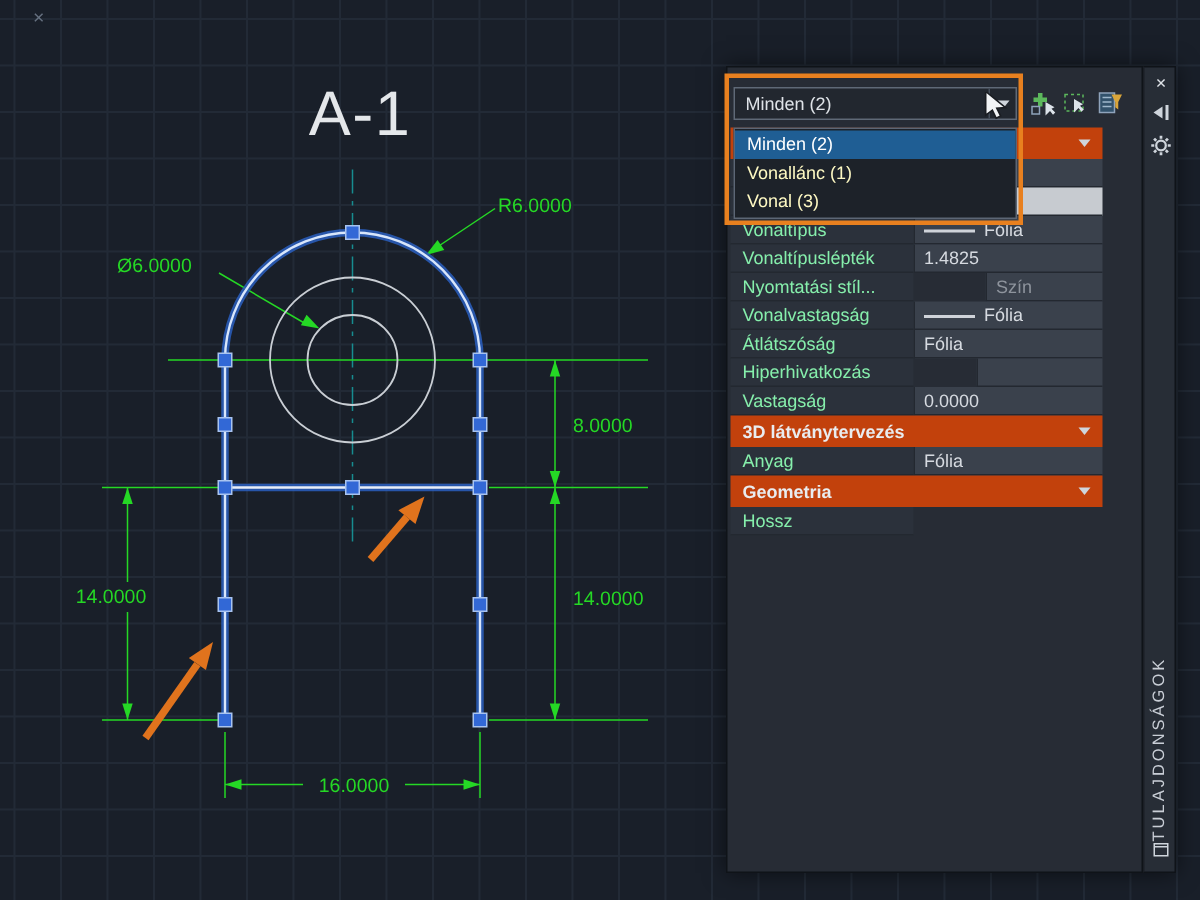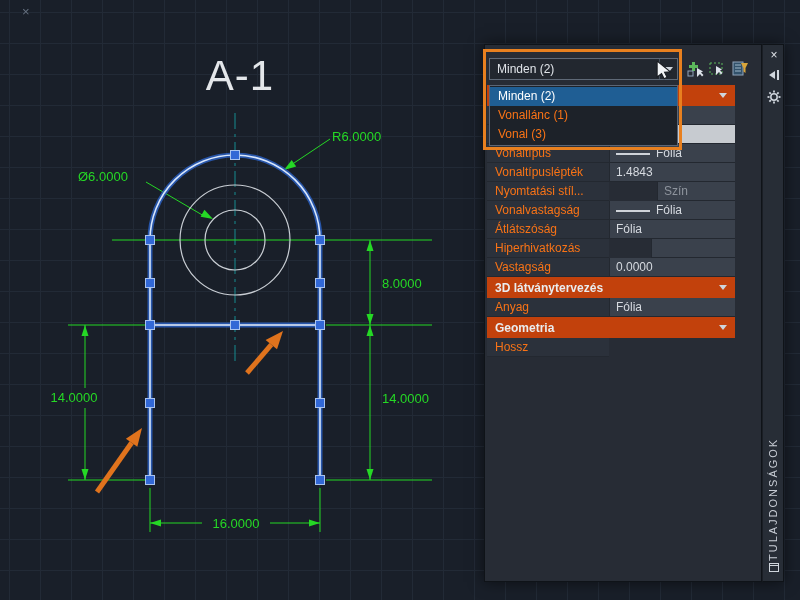--- a/index.html
+++ b/index.html
@@ -30,40 +30,40 @@
          line-height:20px;padding-left:7px;}
   #combo .arrow-btn{position:absolute;right:0;top:0;width:17px;height:20px;
          border-left:1px solid #464f5b;display:flex;align-items:center;justify-content:center;}
   .tri-down{width:0;height:0;border-left:4px solid transparent;border-right:4px solid transparent;
             border-top:5px solid #cfd5dc;}
   
   .tool-icon{position:absolute;top:14px;width:20px;height:20px;}
 
   
   .prow{position:absolute;left:2px;width:248px;height:19px;display:flex;font-size:12px;}
-  .prow .lbl{width:122px;background:#2b313b;color:#f97316;line-height:18px;
+  .prow .lbl{width:122px;background:#2b313b;color:#86efac;line-height:18px;
              padding-left:8px;box-sizing:border-box;border-bottom:1px solid #232830;
              white-space:nowrap;overflow:hidden;}
   .prow .val{flex:1;background:#3a414c;color:#d6dae0;line-height:18px;padding-left:6px;
              box-sizing:border-box;border-bottom:1px solid #232830;border-left:1px solid #232830;
              white-space:nowrap;overflow:hidden;}
   .prow .val.muted{color:#8e949d;}
   .prow .val.light{background:#c7cbd0;}
   .line-sample{display:inline-block;width:34px;height:0;border-top:2px solid #cfd3d9;
                margin-right:6px;vertical-align:middle;}
   .psection{position:absolute;left:2px;width:248px;height:21px;background:#c2410c;
             color:#e9ecef;font-size:12px;font-weight:bold;line-height:20px;padding-left:8px;
             box-sizing:border-box;display:flex;align-items:center;}
   .psection .slbl{flex:1;}
   .psection .chev{margin-right:8px;}
 
   
   #dropdown-list{position:absolute;left:4px;top:40px;width:189px;height:61px;background:#1d2229;
                  border:1px solid #5c6675;box-sizing:border-box;z-index:5;padding-top:1px;}
-  .ditem{height:19px;line-height:19px;padding-left:8px;font-size:12px;color:#f97316;}
+  .ditem{height:19px;line-height:19px;padding-left:8px;font-size:12px;color:#fef9c3;}
   .ditem.selected{background:#1f5e94;color:#ffffff;}
 
   
   #orange-box{position:absolute;left:-2px;top:4px;width:199px;height:101px;
               border:3px solid #e8801f;box-sizing:border-box;z-index:6;}
   #cursor{position:absolute;left:171px;top:16px;z-index:7;}
 
   
   .strip-icon{position:absolute;left:0;width:22px;text-align:center;color:#dfe3e8;}
   #strip-close{top:3px;font-size:12px;}
@@ -205,21 +205,21 @@
           <div class="prow" style="top: 80px;">
             <div class="lbl"></div>
             <div class="val light"><span></span></div>
           </div>
           <div class="prow" style="top: 99px;">
             <div class="lbl">Vonaltípus</div>
             <div class="val"><span class="line-sample"></span><span>Fólia</span></div>
           </div>
           <div class="prow" style="top: 118px;">
             <div class="lbl">Vonaltípuslépték</div>
-            <div class="val"><span>1.4843</span></div>
+            <div class="val"><span>1.4825</span></div>
           </div>
           <div class="prow" style="top: 137px; gap: 48px;">
             <div class="lbl">Nyomtatási stíl...</div>
             <div class="val muted"><span>Szín</span></div>
           </div>
           <div class="prow" style="top: 156px;">
             <div class="lbl">Vonalvastagság</div>
             <div class="val"><span class="line-sample"></span><span>Fólia</span></div>
           </div>
           <div class="prow" style="top: 175px;">

